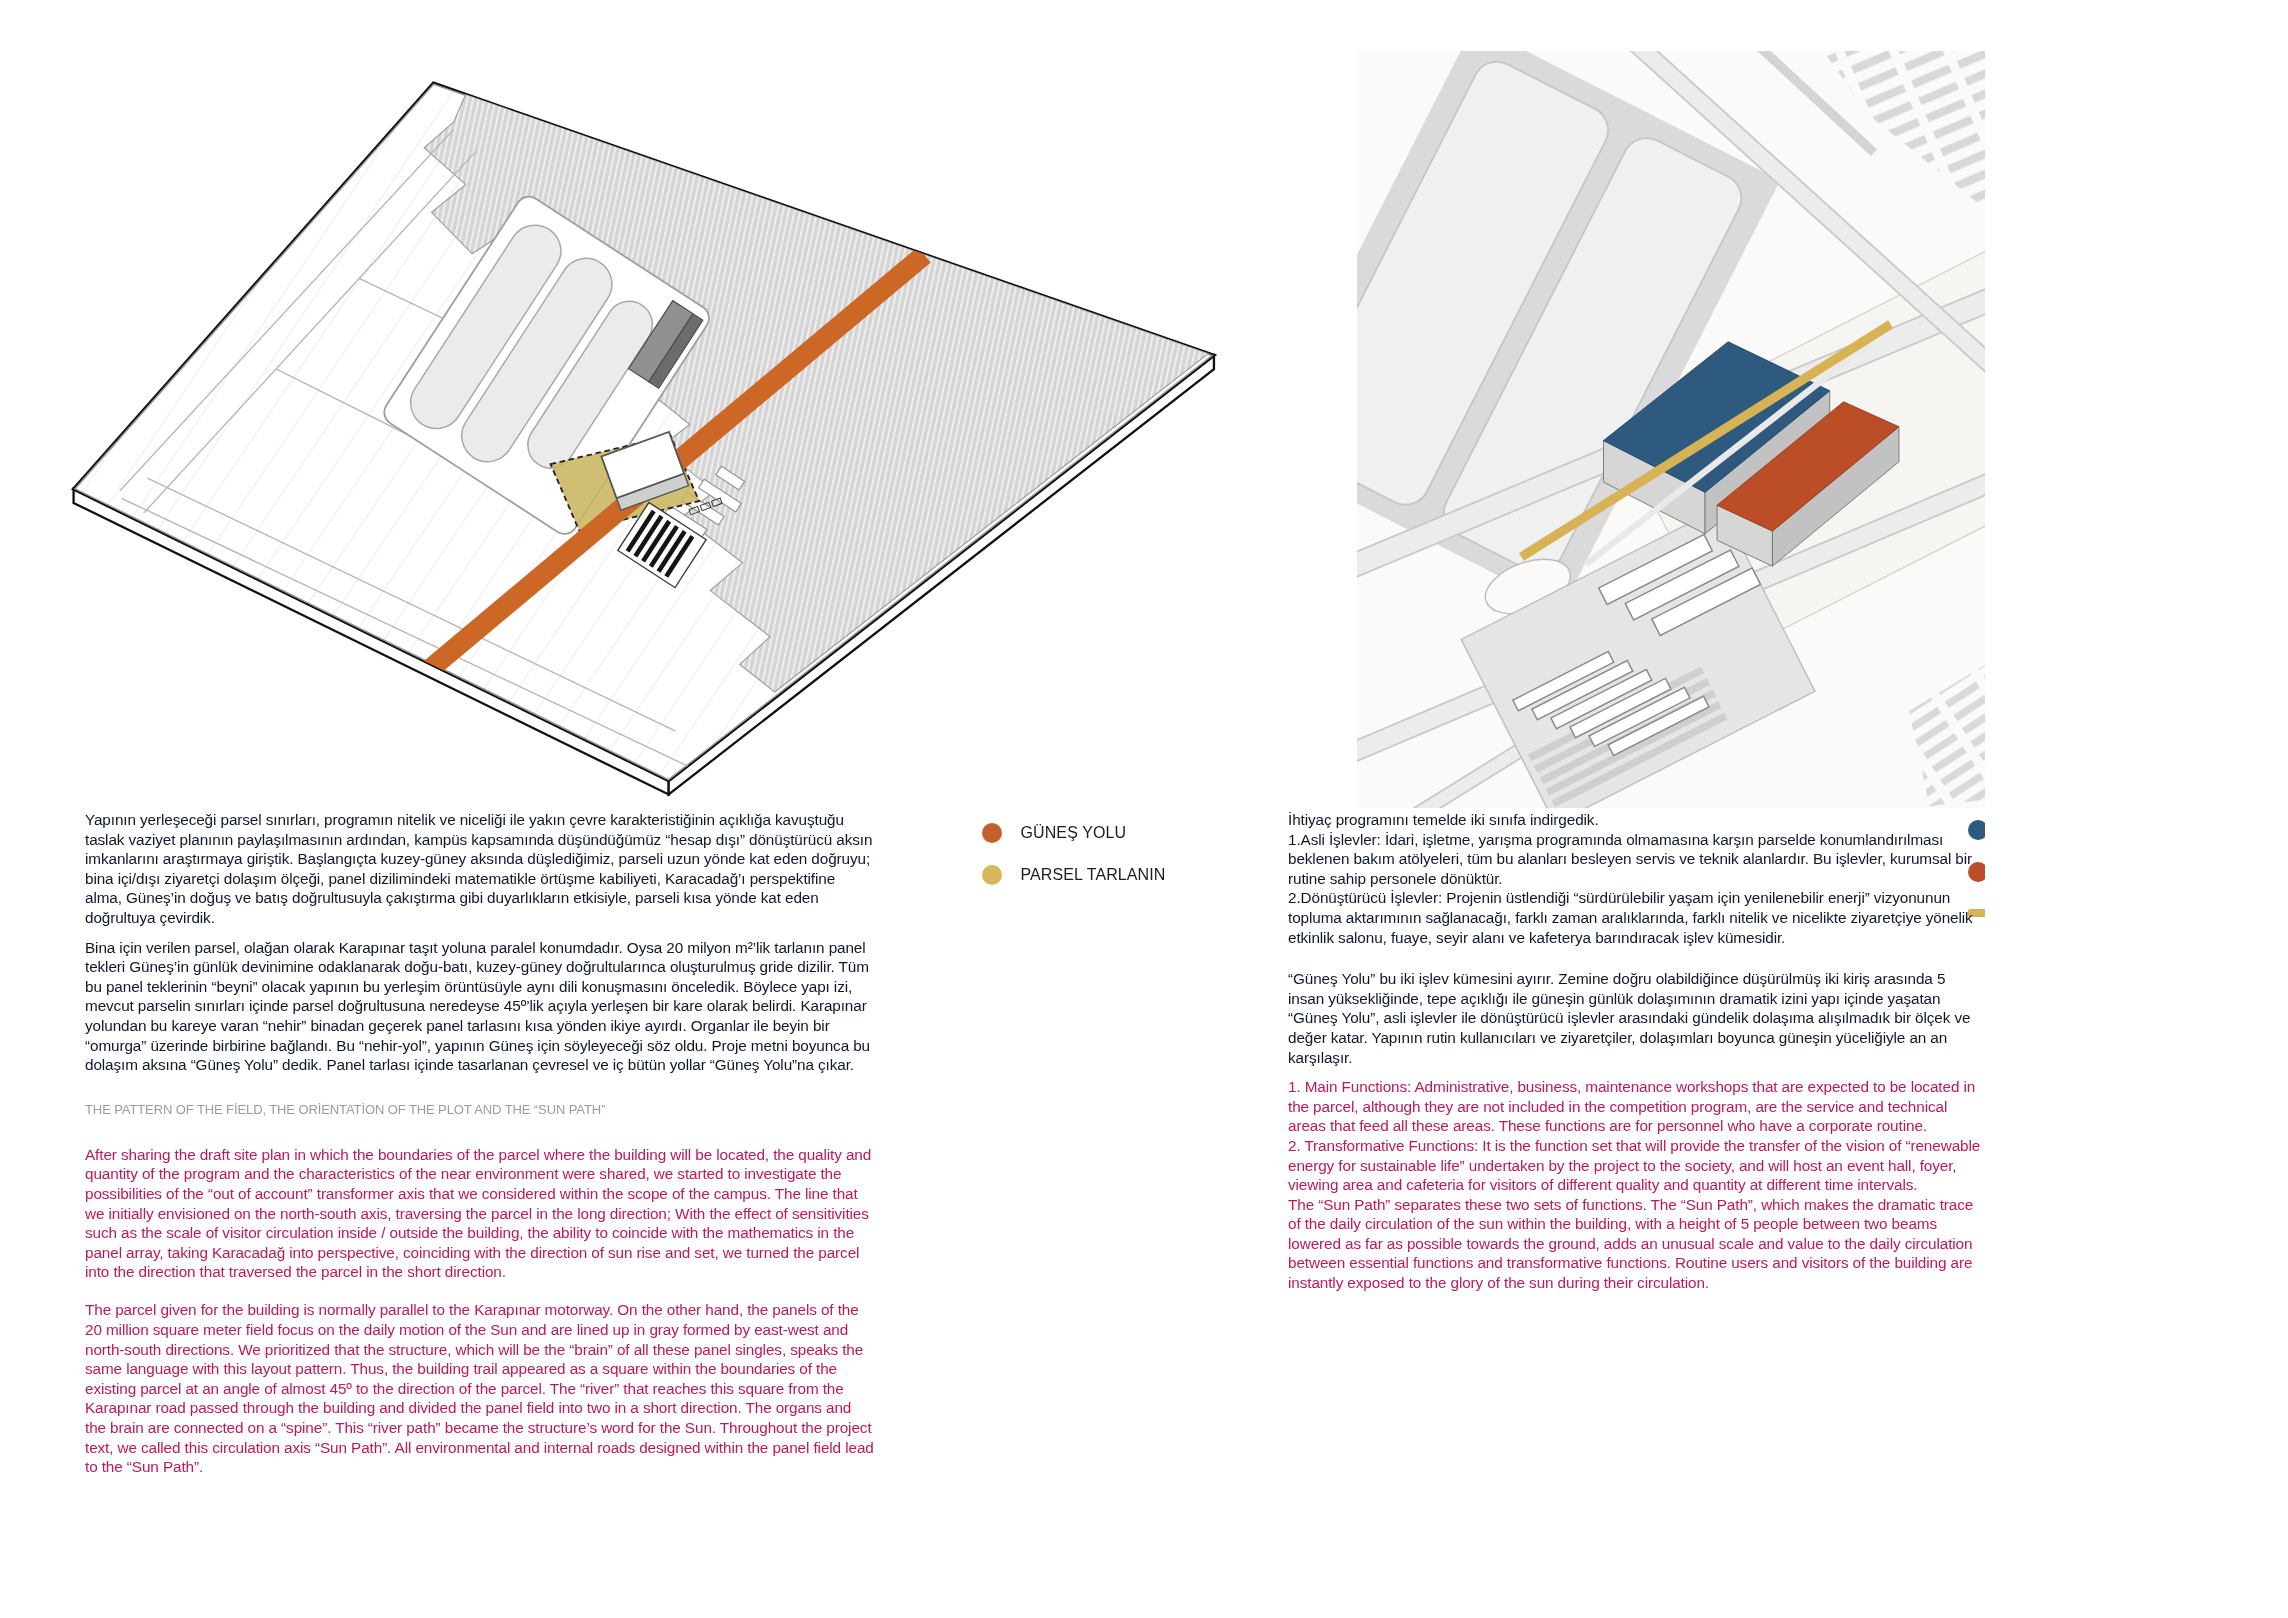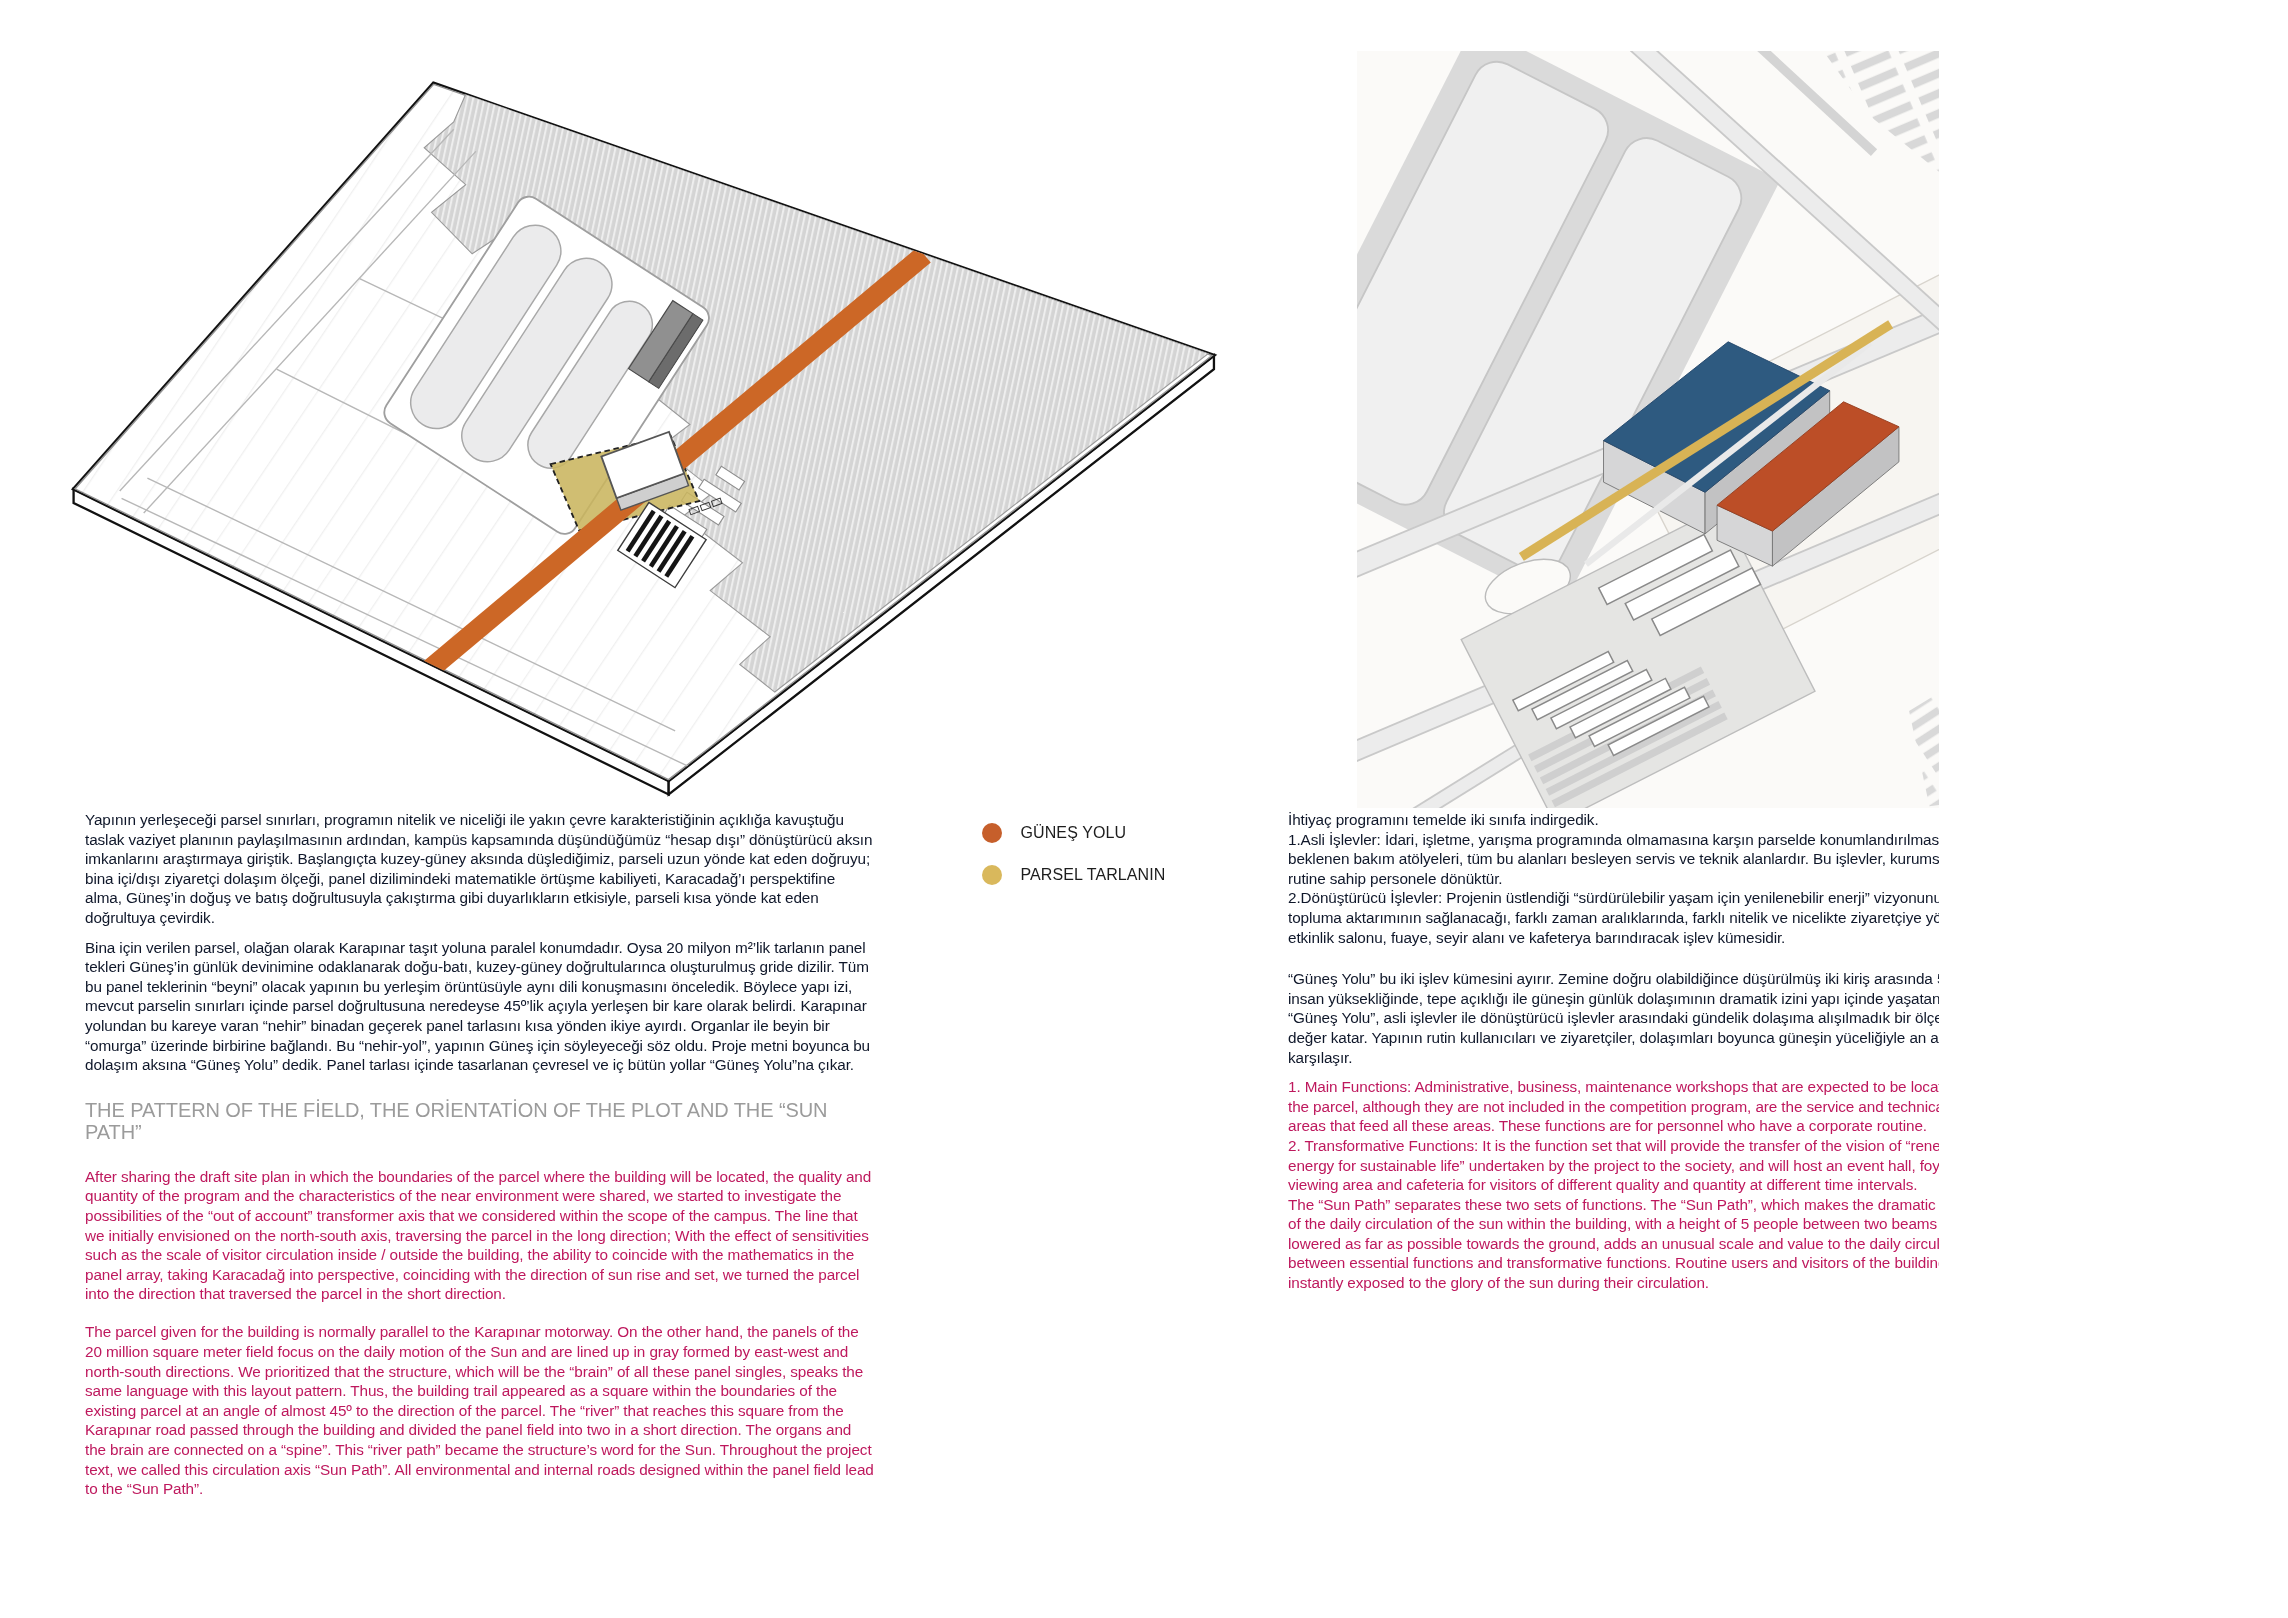--- a/index.html
+++ b/index.html
@@ -1,35 +1,36 @@
 <!DOCTYPE html>
 <html style="font-size:14.8px"><head>
 <meta charset="utf-8">
 <style>
   html,body { margin:0; padding:0; background:#ffffff; }
   #board {
     position:relative; width:1939px; height:1619px;
     background:#ffffff; overflow:hidden;
     font-family:"Liberation Sans", sans-serif;
+    padding-left:46px;
     -webkit-font-smoothing:antialiased;
   }
   .diagram { position:absolute; }
   
   .textcol { position:absolute; color:#404040; }
   .textcol .title-tr {
     font-size:18px; line-height:22px; color:#262626;
     letter-spacing:-0.1px; margin:0 0 25px 0; font-weight:400;
   }
   .textcol p {
     font-size:15.3px; line-height:19.6px; margin:0 0 10px 0;
     letter-spacing:-0.1px; white-space:pre-line; color:#0f172a;
   }
   .textcol .en { color:#be185d; }
   .textcol .title-en {
-    font-size:20px; line-height:22px; color:#9b9b9b;
+    font-size:13px; line-height:22px; color:#9b9b9b;
     margin:24px 0 24px 0; font-weight:400; letter-spacing:-0.1px;
   }
   #left-col  { left:85px;  top:810px; width:790px; }
   #right-col { left:1288px; top:810px; width:694px; }
   #right-col .gap { margin-top:22px; }
   
   .legend { position:absolute; display:flex; flex-direction:column; gap:22px; }
   .legend-row { display:flex; align-items:center; gap:18.5px; }
   .legend-row .lbl {
     font-size:16px; color:#1d1d1d; letter-spacing:0.1px; white-space:nowrap;

